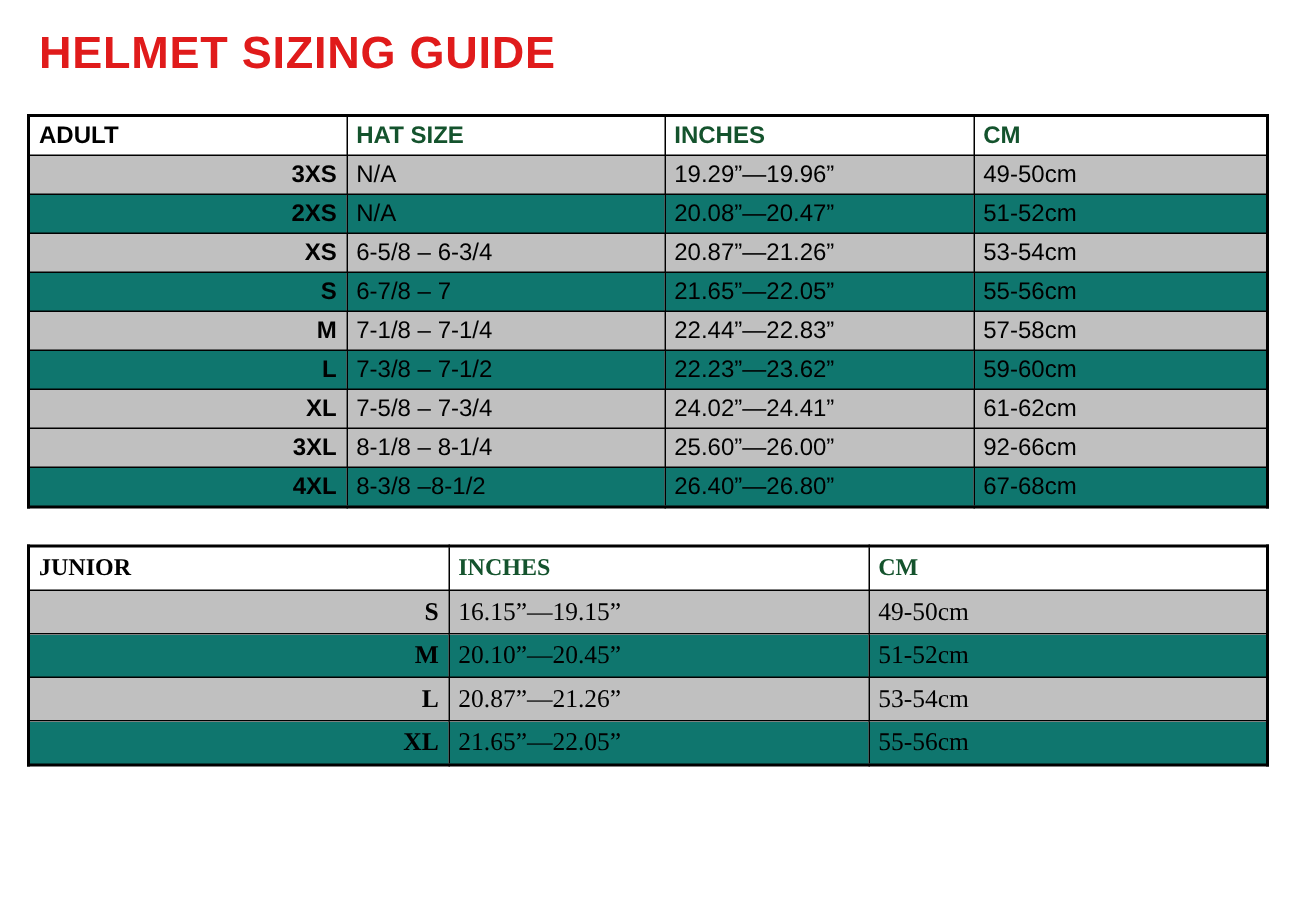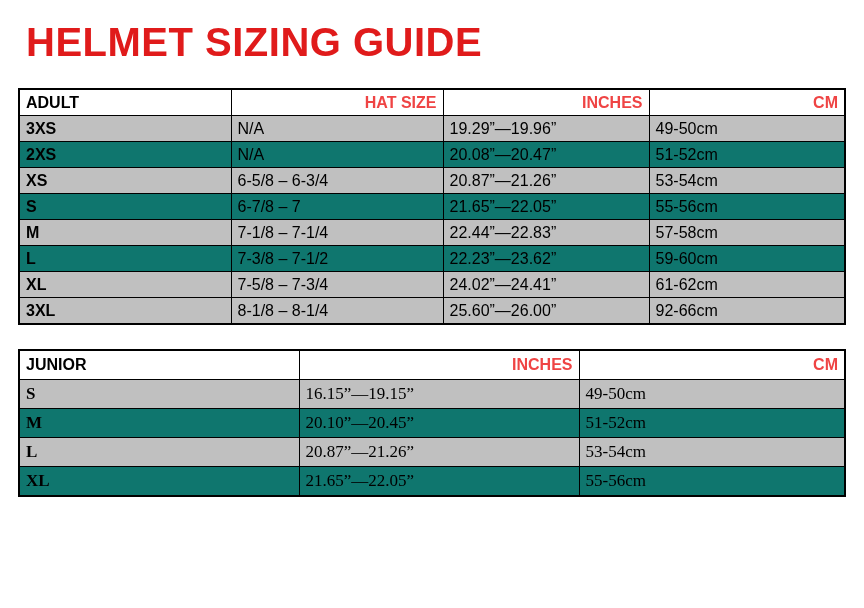--- a/index.html
+++ b/index.html
@@ -13,21 +13,21 @@
     font-family: "Liberation Sans", sans-serif;
     color: #000000;
     position: relative;
     overflow: hidden;
   }
   .page {
     padding: 0;
   }
   .title {
     color: #e01b1b;
-    font-size: 40px;
+    font-size: 30px;
     font-weight: bold;
     letter-spacing: 0.5px;
     padding: 18px 0 0 26px;
     line-height: 1.2;
     font-family: "Liberation Sans", sans-serif;
   }
   table {
     border-collapse: collapse;
     table-layout: fixed;
     padding-left: 38px;
@@ -50,39 +50,39 @@
     vertical-align: middle;
     white-space: nowrap;
     overflow: hidden;
   }
   .hdr td {
     font-weight: bold;
     background: #ffffff;
     font-size: 16px;
   }
   .hdr .red {
-    color: #ef4444;
-    text-align: right;
+    color: #14532d;
   }
   .shade td {
     background: #c0c0c0;
   }
   .plain td {
     background: #0f766e;
   }
   .size-cell {
     font-weight: bold;
+    text-align: right;
   }
   .junior-table td {
     font-family: "Liberation Serif", serif;
     font-size: 17px;
     height: 24px;
   }
   .junior-table .hdr td {
-    font-family: Liberation Sans, sans-serif;
+    font-family: Liberation Serif, serif;
     font-size: 16px;
     font-weight: bold;
     margin-top: 45px;
   }
   .junior-table .size-cell {
     font-weight: bold;
   }
   col.a1 { width: 212px; }
   col.a2 { width: 212px; }
   col.a3 { width: 206px; }
@@ -153,20 +153,26 @@
         <td>7-5/8 – 7-3/4</td>
         <td>24.02”—24.41”</td>
         <td>61-62cm</td>
       </tr>
       <tr class="shade">
         <td class="size-cell">3XL</td>
         <td>8-1/8 – 8-1/4</td>
         <td>25.60”—26.00”</td>
         <td>92-66cm</td>
       </tr>
+      <tr class="plain">
+        <td class="size-cell">4XL</td>
+        <td>8-3/8 –8-1/2</td>
+        <td>26.40”—26.80”</td>
+        <td>67-68cm</td>
+      </tr>
     </tbody>
   </table>
 
   <table class="junior-table">
     <colgroup>
       <col class="j1">
         <col class="j2">
         <col class="j3">
     </colgroup>
     <tbody>

